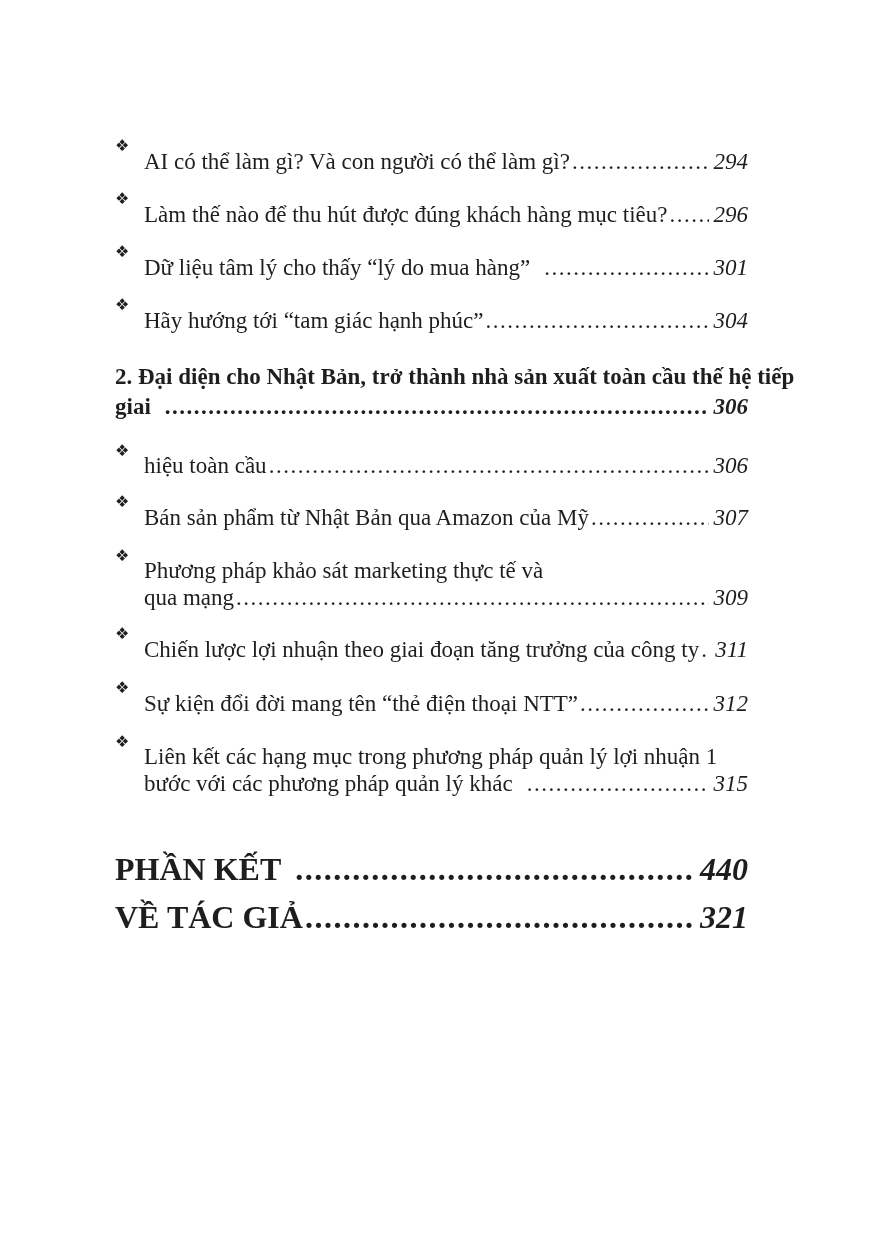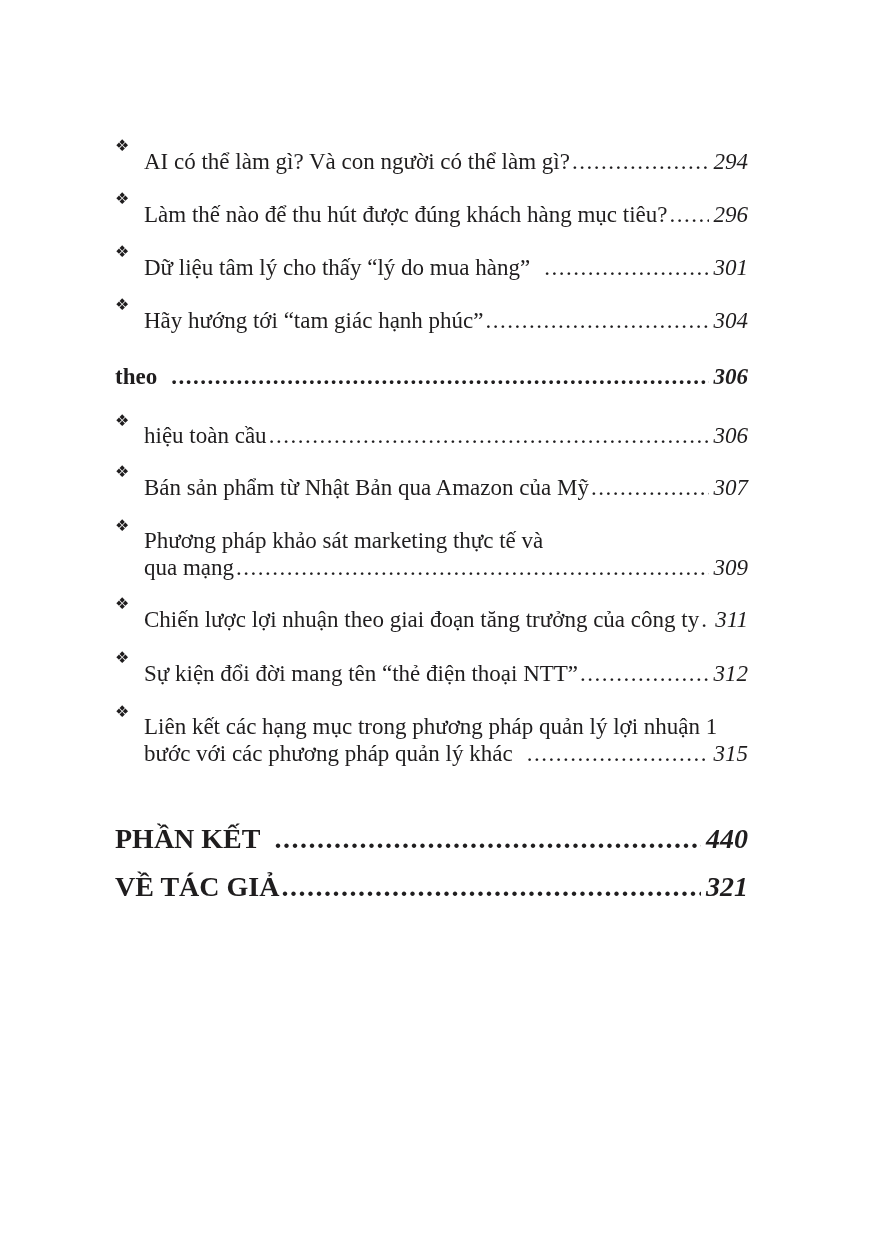--- a/index.html
+++ b/index.html
@@ -59,21 +59,21 @@
     font-weight: bold;
     margin: 26px 0 14px 0;
   }
   .heading .l1 { line-height: 30px; }
   .heading .rowline { line-height: 30px; }
   
   .section2 .item { margin-bottom: 8px; }
   
   .footer-entry {
     font-weight: bold;
-    font-size: 28px;
+    font-size: 32px;
   }
   .footer-entry .rowline { line-height: 32px; }
   .footer-kết { margin-top: 56px; }
   .footer-tacgia { margin-top: 16px; }
 </style>
 </head>
 <body>
 
 <div class="page">
 
@@ -119,22 +119,23 @@
           <span class="label">Hãy hướng tới “tam giác hạnh phúc”</span>
           <span class="dots"></span>
           <span class="pagenum">304</span>
         </div>
       </div>
     </div>
 
   </div>
 
   <div class="heading">
+    <div class="l1">2. Đại diện cho Nhật Bản, trở thành nhà sản xuất toàn cầu thế hệ tiếp</div>
     <div class="rowline">
-      <span class="label">theo</span>
+      <span class="label">giai</span>
       <span class="dots gap"></span>
       <span class="pagenum">306</span>
     </div>
   </div>
 
   <div class="section2">
 
     <div class="item two-line">
       <span class="bullet">❖</span>
       <div class="content">

